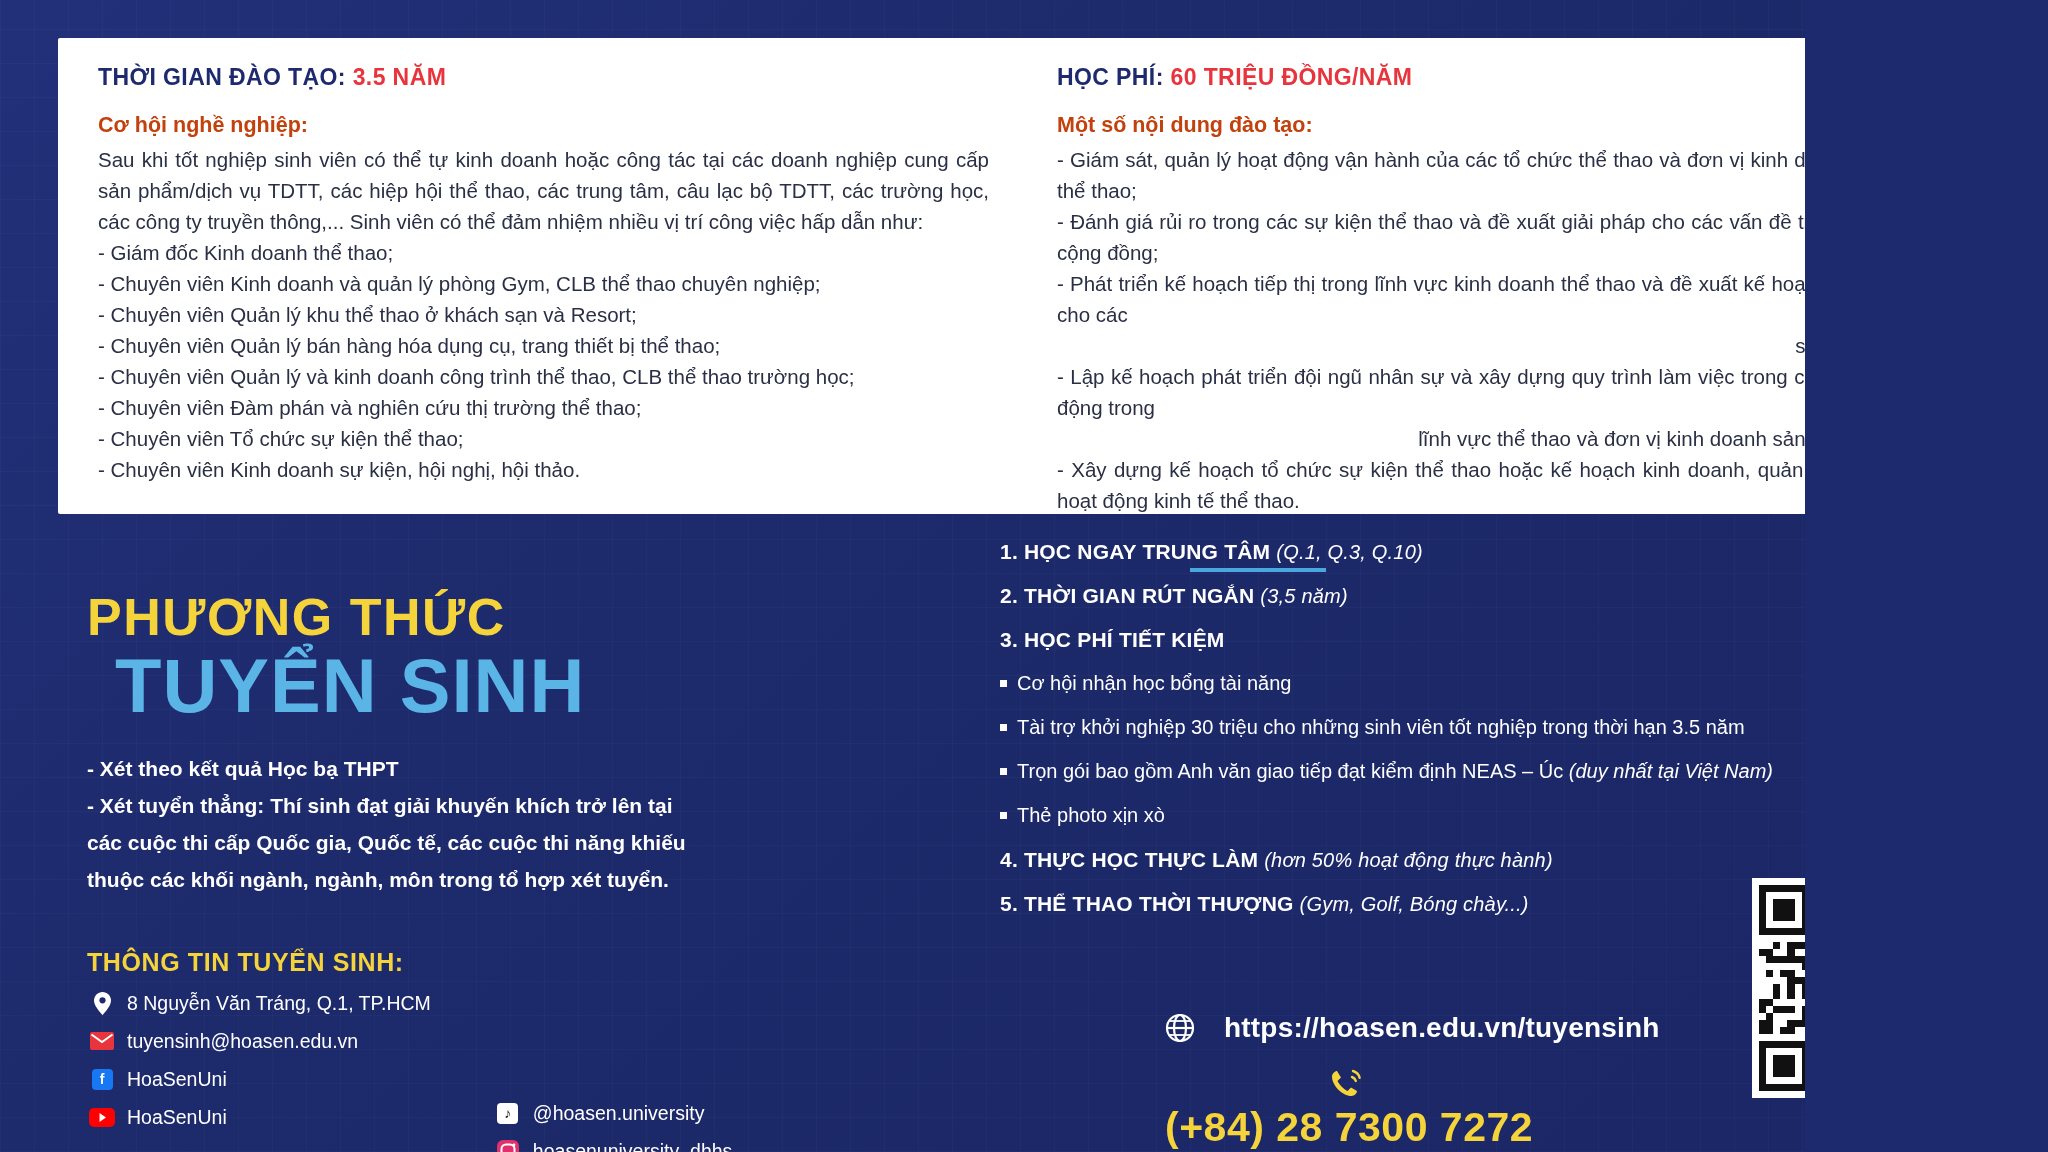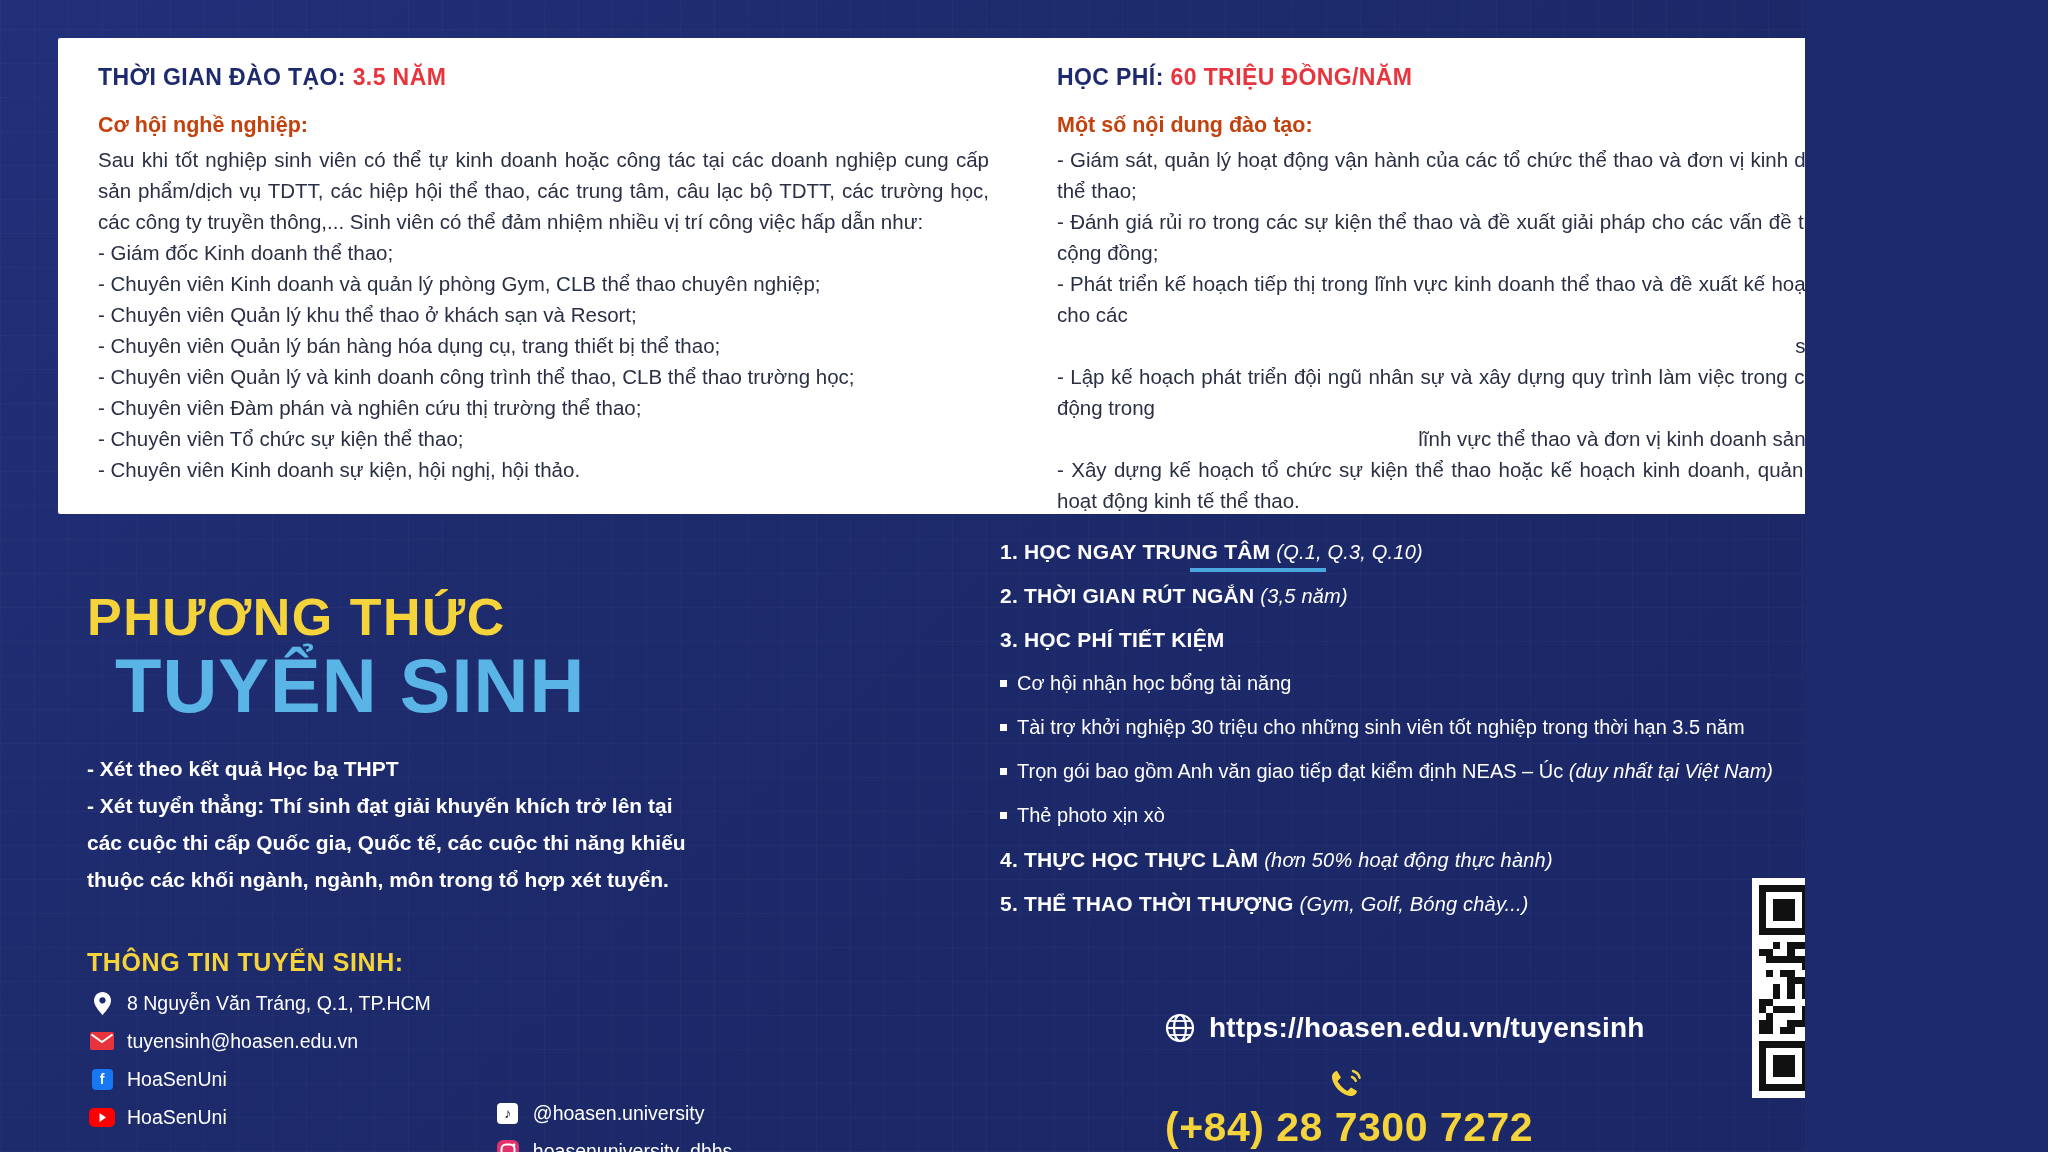--- a/index.html
+++ b/index.html
@@ -161,20 +161,21 @@
 
   
   #website-row {
     position: absolute;
     left: 1165px; top: 1012px;
     display: flex; align-items: center;
     color: #ffffff;
     font-size: 28px;
     font-weight: bold;
     letter-spacing: 0.2px;
+    gap: 15px;
   }
   #phone-row {
     position: absolute;
     left: 1165px; top: 1064px;
     display: flex; align-items: center;
     color: #f5d33a;
     font-size: 41px;
     font-weight: bold;
     letter-spacing: 0.5px;
     flex-direction: column;

